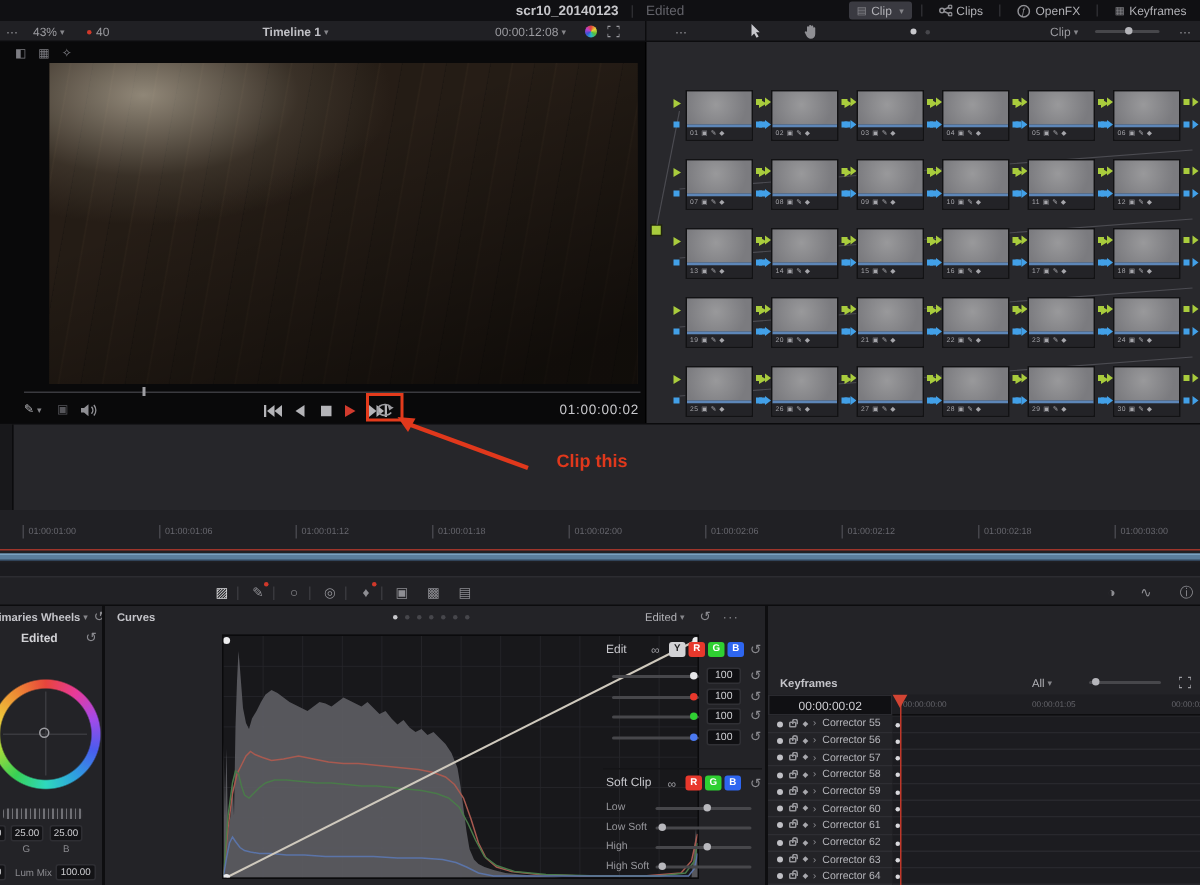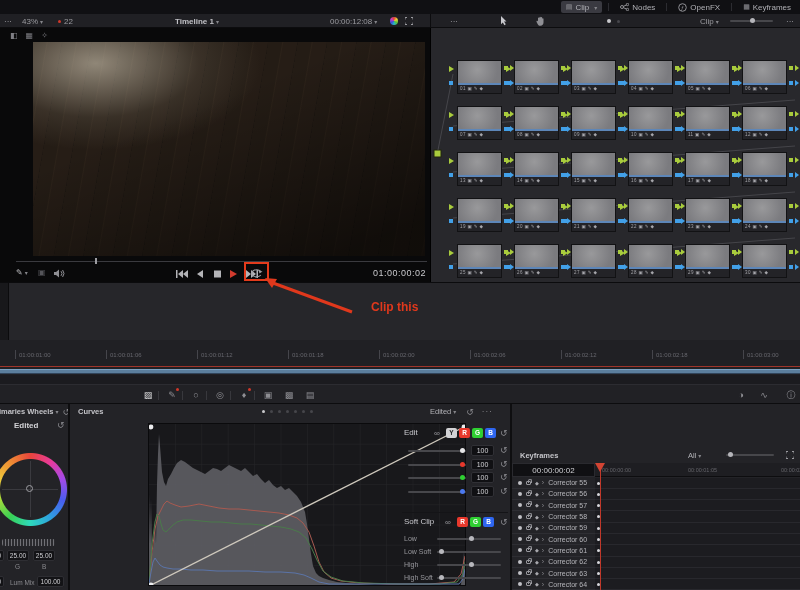--- a/index.html
+++ b/index.html
@@ -117,35 +117,38 @@
   #ann-box { position:absolute; left:244px; top:262px; width:25px; height:19px; border:2px solid #e33b1c; z-index:60; }
   #ann-text { position:absolute; left:371px; top:300px; font-size:12px; font-weight:bold; color:#e0381c; z-index:60; }
   #ann-arrow { position:absolute; left:0; top:0; width:800px; height:590px; pointer-events:none; z-index:59; }
 </style>
 </head>
 <body>
 
 <div id="root">
 
   <div class="abs" id="titlebar">
+    <div id="title-center">
+      <span>scr10_20140123</span><span class="tdiv">|</span><span class="edited">Edited</span>
+    </div>
     <div id="top-buttons">
       <div class="topbtn active">
         <span class="mini-ic">▤</span>
         <span>Clip</span>
           <span class="chev">▾</span>
       </div>
       <div class="tsep"></div>
       <div class="topbtn">
         <svg width="9" height="8">
             <circle cx="2" cy="4" r="1.5" fill="none" stroke="#8f8f94"></circle>
             <circle cx="7.5" cy="1.5" r="1.2" fill="none" stroke="#8f8f94"></circle>
             <circle cx="7.5" cy="6.5" r="1.2" fill="none" stroke="#8f8f94"></circle>
             <path d="M3 3.5L6.5 2M3 4.5L6.5 6" stroke="#8f8f94" fill="none"></path>
           </svg>
-        <span>Nodes</span>
+        <span>Clips</span>
       </div>
       <div class="tsep"></div>
       <div class="topbtn">
         <svg width="9" height="9">
             <circle cx="4.5" cy="4.5" r="3.8" fill="none" stroke="#8f8f94"></circle>
             <text x="2.8" y="6.6" font-size="6" fill="#8f8f94">ƒ</text>
           </svg>
         <span>OpenFX</span>
       </div>
       <div class="tsep"></div>
@@ -157,21 +160,21 @@
   </div>
 
   <div class="abs" id="subbar">
     <div class="itm" style="left:4px;">···</div>
     <div class="itm" style="left:22px;">
         <span>43%</span>
         <span class="chev">▾</span>
       </div>
     <div class="itm" style="left:58px;">
         <span class="reddot"></span>
-        <span>22</span>
+        <span>40</span>
       </div>
     <div class="itm" style="left:175px;color:#c0c0c5;font-weight:bold;">
         <span>Timeline 1</span>
         <span class="chev">▾</span>
       </div>
     <div class="itm" style="left:330px;">
         <span>00:00:12:08</span>
         <span class="chev">▾</span>
       </div>
     <div class="itm" style="left:390px;">

